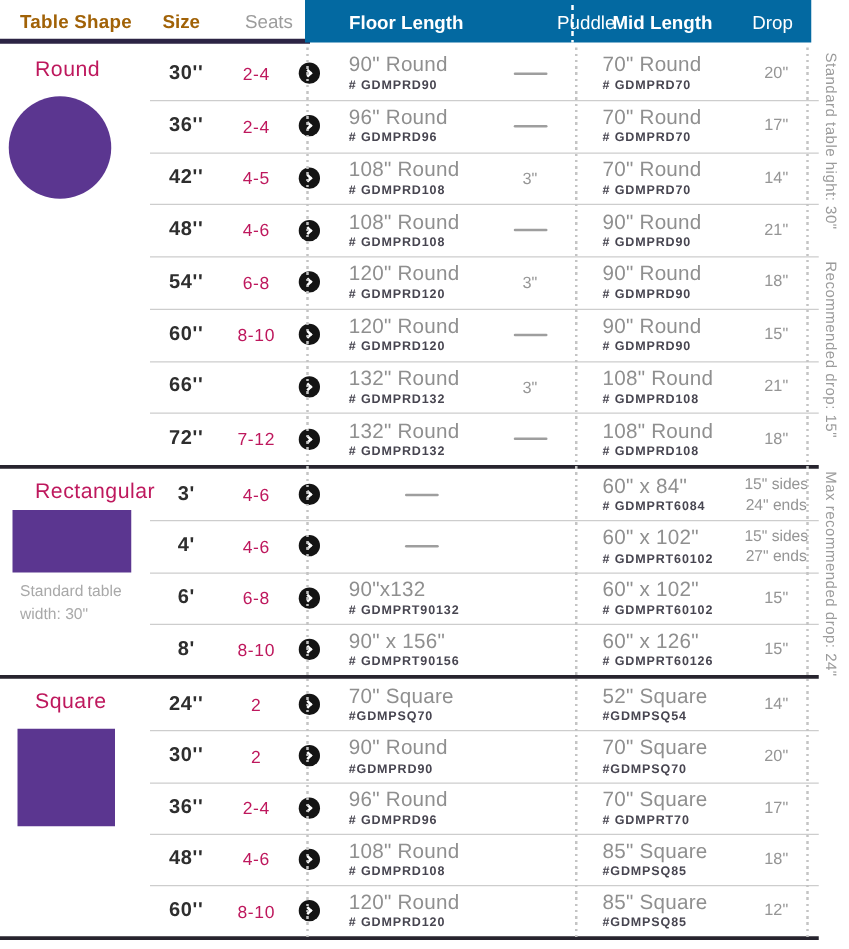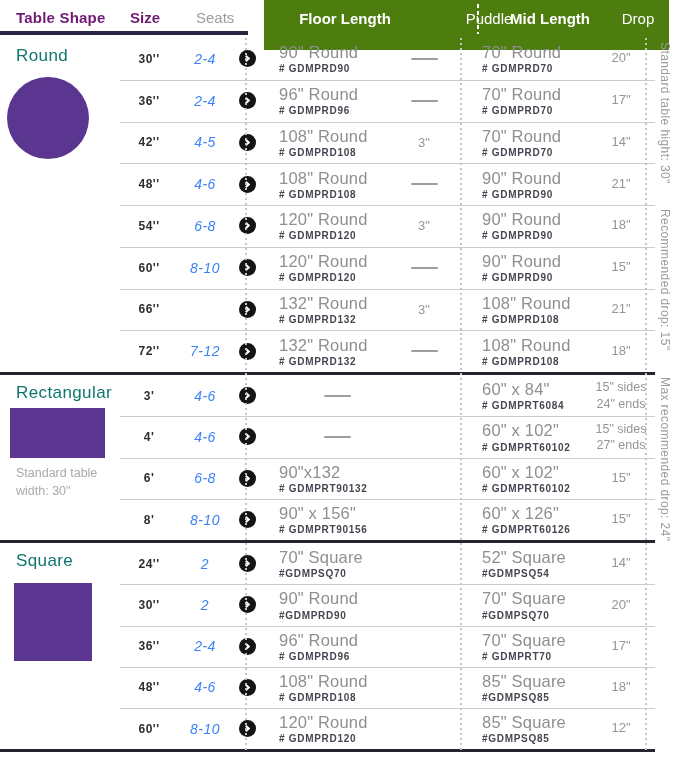--- a/index.html
+++ b/index.html
@@ -1,26 +1,26 @@
 <!DOCTYPE html>
 <html><head>
 <meta charset="utf-8">
 <style>
   * { margin:0; padding:0; box-sizing:border-box; }
   body { font-family:"Liberation Sans", sans-serif; background:#fff; }
   .page { position:relative; width:679px; height:759px; background:#fff; overflow:hidden; }
 
   
   .header { position:absolute; top:0; left:0; width:679px; height:38px; }
-  .h-label { position:absolute; top:9px; font-size:15px; color:#701a75; }
+  .h-label { position:absolute; top:9px; font-size:15px; color:#a16207; }
   .h-tableshape { left:16px; font-weight:700; letter-spacing:.2px; }
   .h-size { left:130px; font-weight:700; }
   .h-seats { left:196px; color:#9c9c9c; font-weight:400; }
   .underline { position:absolute; left:0; top:31px; width:248px; height:4px; background:#2c2444; }
-  .band { position:absolute; left:264px; top:0; width:405px; height:50px; background:#4d7c0f; }
+  .band { position:absolute; left:244px; top:0; width:405px; height:34px; background:#0369a1; }
   .band .h-b { position:absolute; top:10px; font-size:15px; color:#fff; text-align:center; }
   .hb-floor { left:11px; width:140px; font-weight:700; }
   .hb-puddle { left:149px; width:56px; font-weight:400;margin-left:48px; }
   .hb-mid { left:223px; width:126px; font-weight:700; }
   .hb-drop { left:345px; width:58px; font-weight:400; }
   .band-dash { position:absolute; left:213px; top:4px; height:30px; width:2px;
     background:repeating-linear-gradient(to bottom,#fff 0 4px, transparent 4px 7px); }
 
   
   .table { position:absolute; top:38px; left:0; width:679px; }
@@ -29,30 +29,30 @@
   .row { position:relative; }
   .sec-round .row { height:41.75px; }
   .sec-rect .row { height:41.3px; }
   .sec-square .row { height:41.2px; }
   .row:not(:first-child)::before { content:""; position:absolute; left:120px; right:24px; top:0;
     height:1px; background:#cdcdcd; }
   .thick { height:3px; width:655px; background:#27242e; }
 
   
   .shape-cell { position:absolute; left:0; top:0; width:120px; height:100%; }
-  .shape-label { position:absolute; left:16px; top:8px; font-size:17px; color:#0f766e; letter-spacing:.4px; }
+  .shape-label { position:absolute; left:28px; top:8px; font-size:17px; color:#be185d; letter-spacing:.4px; }
   .shape-circle { position:absolute; left:7px; top:39px; width:82px; height:82px; border-radius:50%; background:#5b3690; }
   .shape-rect { position:absolute; left:10px; top:33px; width:95px; height:50px; background:#5b3690; }
   .shape-square { position:absolute; left:14px; top:40px; width:78px; height:78px; background:#5b3690; }
   .shape-caption { position:absolute; left:16px; top:90px; width:100px; font-size:12.5px; line-height:1.4; color:#a9a9a9; }
 
   
   .c { position:absolute; top:0; height:100%; display:flex; flex-direction:column; justify-content:center; }
-  .c-size { left:120px; width:58px; align-items:center; font-size:12px; font-weight:700; color:#2e2e2e; letter-spacing:.5px; }
-  .c-seats { left:178px; width:54px; align-items:center; font-size:14px; color:#3b82f6; letter-spacing:.5px;font-style:italic; }
+  .c-size { left:120px; width:58px; align-items:center; font-size:16px; font-weight:700; color:#2e2e2e; letter-spacing:.5px; }
+  .c-seats { left:178px; width:54px; align-items:center; font-size:14px; color:#be185d; letter-spacing:.5px; }
   .c-arrow { left:238px; width:18px; align-items:center; }
   .arrow-circle { width:17px; height:17px; border-radius:50%; background:#141414; display:flex; align-items:center; justify-content:center; }
   .chev { width:5px; height:5px; border-top:2px solid #fff; border-right:2px solid #fff; transform:rotate(45deg); margin-left:-2px; }
   .c-floor { left:279px; width:116px; align-items:flex-start; }
   .c-mid { left:482px; width:118px; align-items:flex-start; }
   .c-floor.dash, .c-mid.dash { align-items:center; }
   .main { font-size:16.5px; color:#8f8f8f; letter-spacing:.2px; line-height:1.1; }
   .sku { font-size:10px; font-weight:700; color:#474550; letter-spacing:.7px; margin-top:2px; }
   .c-puddle { left:396px; width:56px; align-items:center; font-size:13px; color:#959595; }
   .c-drop { left:590px; width:62px; align-items:center; font-size:13px; color:#959595; line-height:1.3; }

